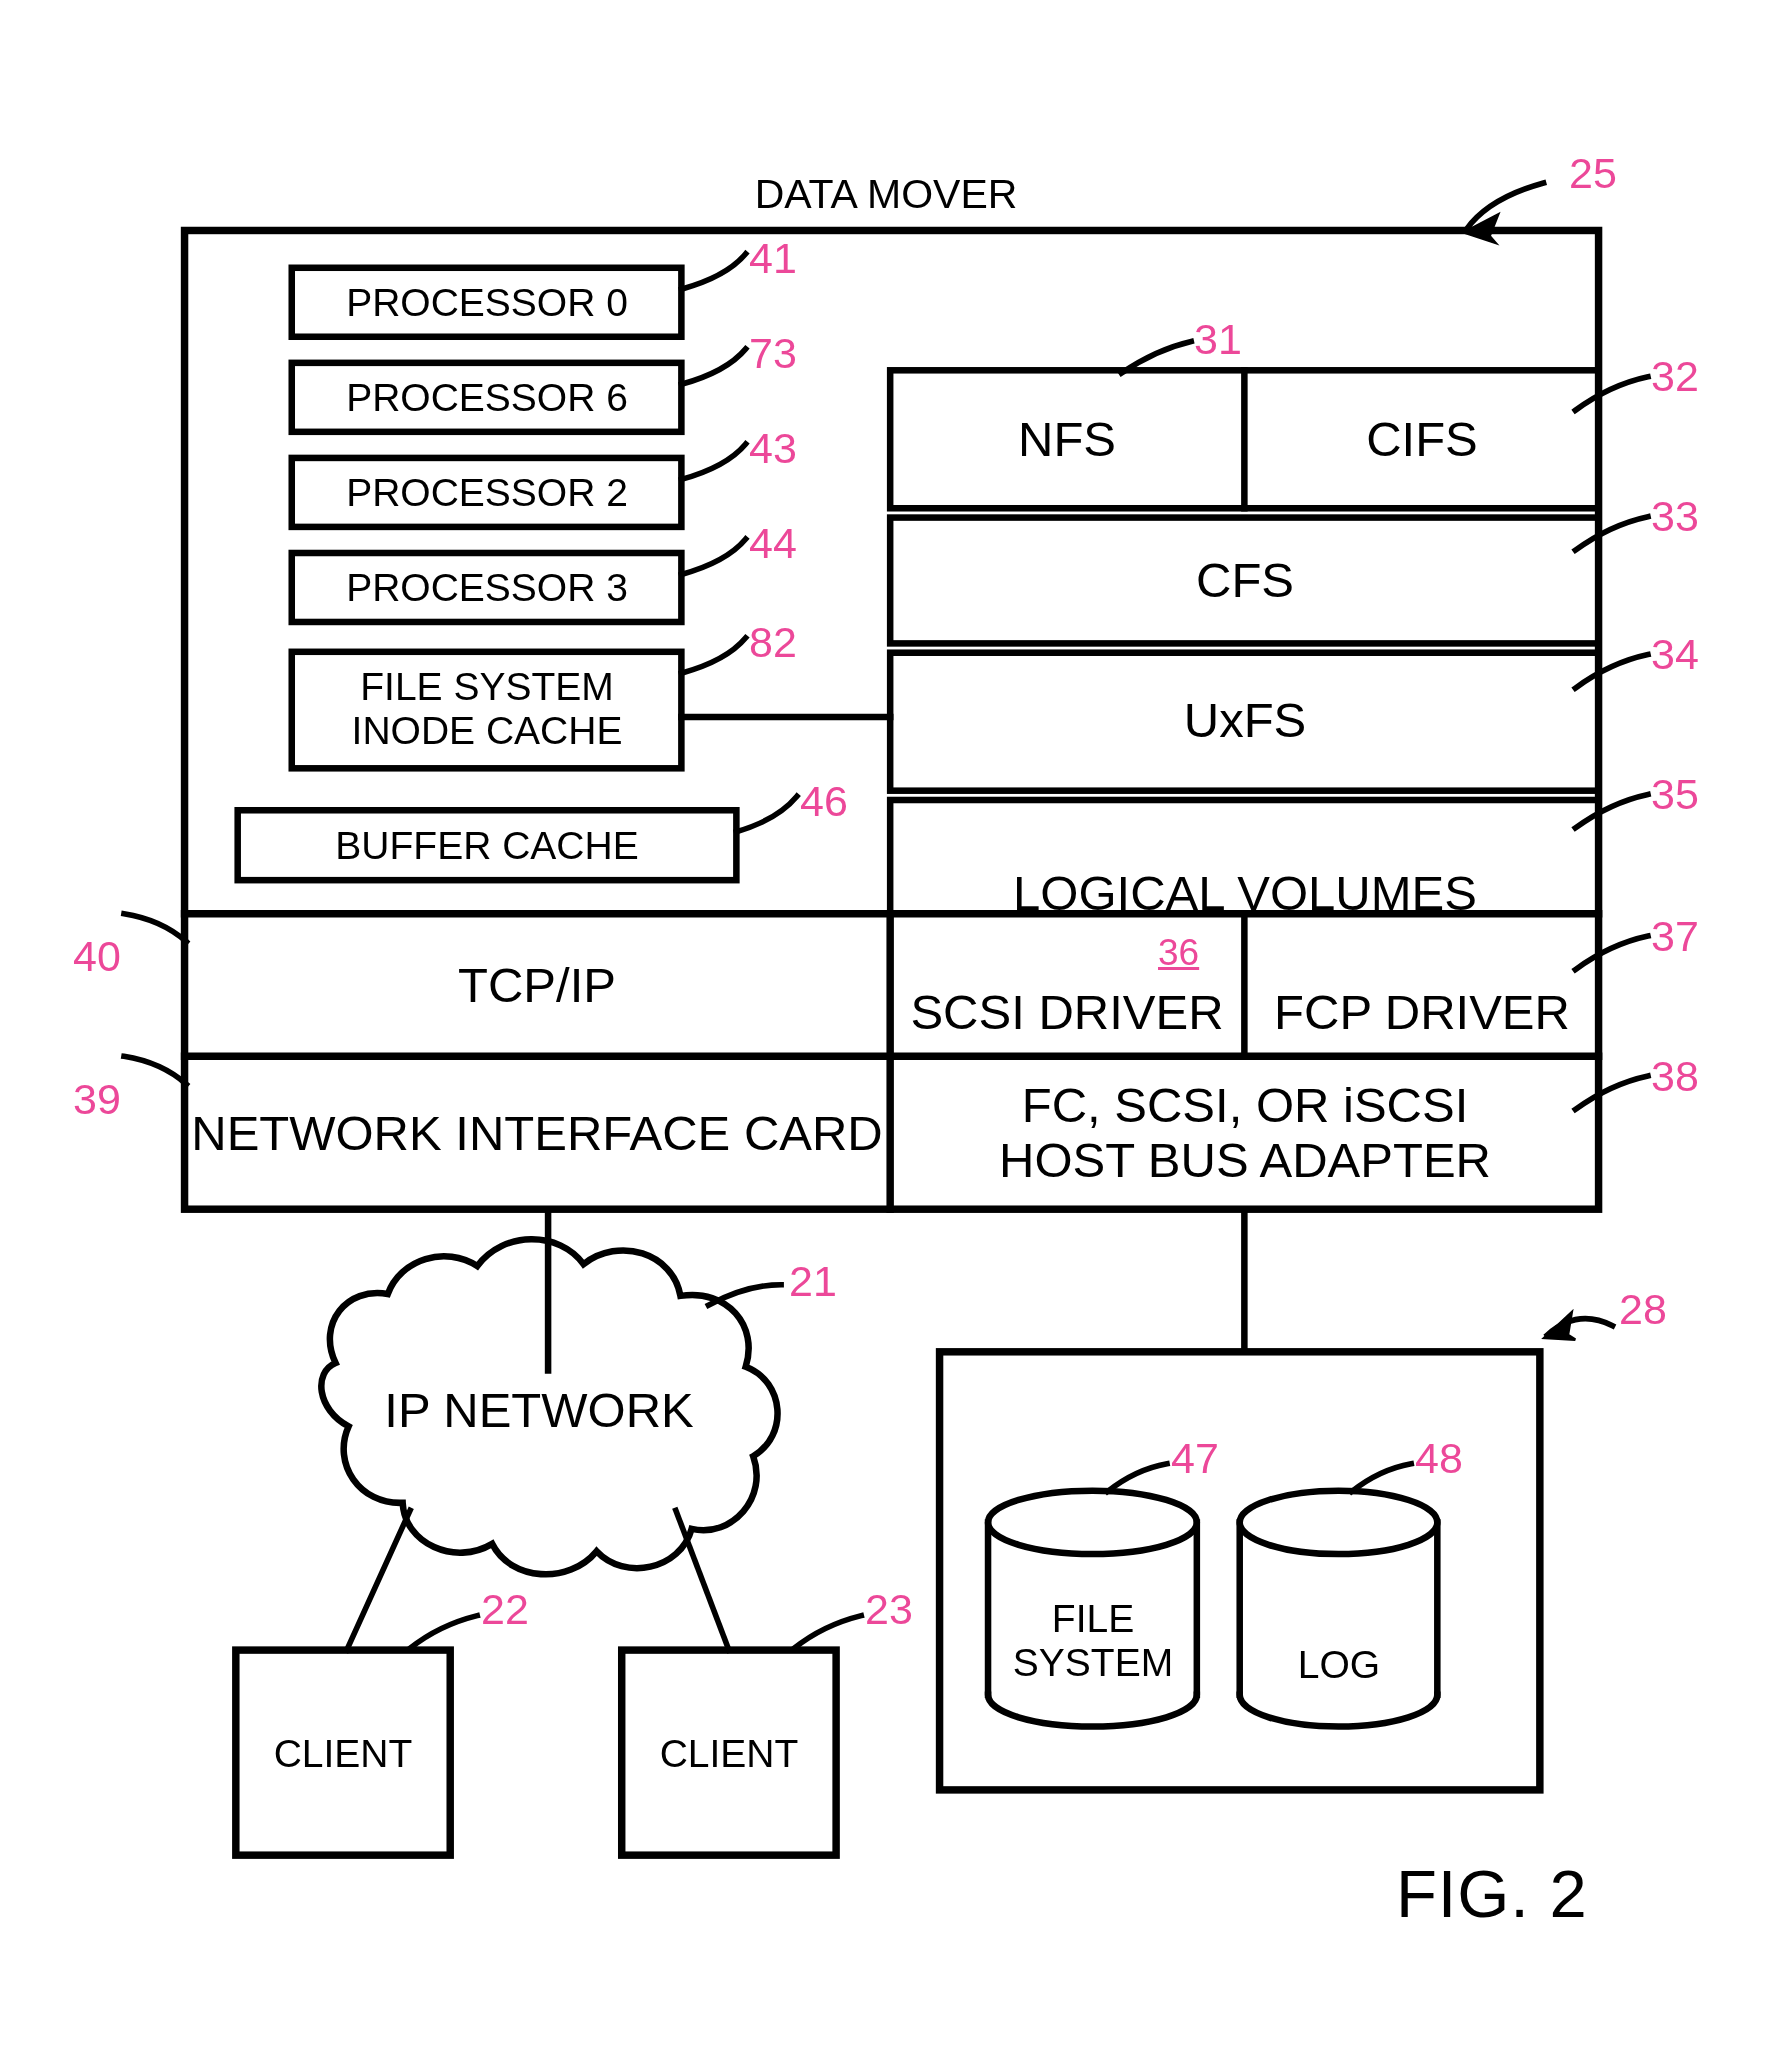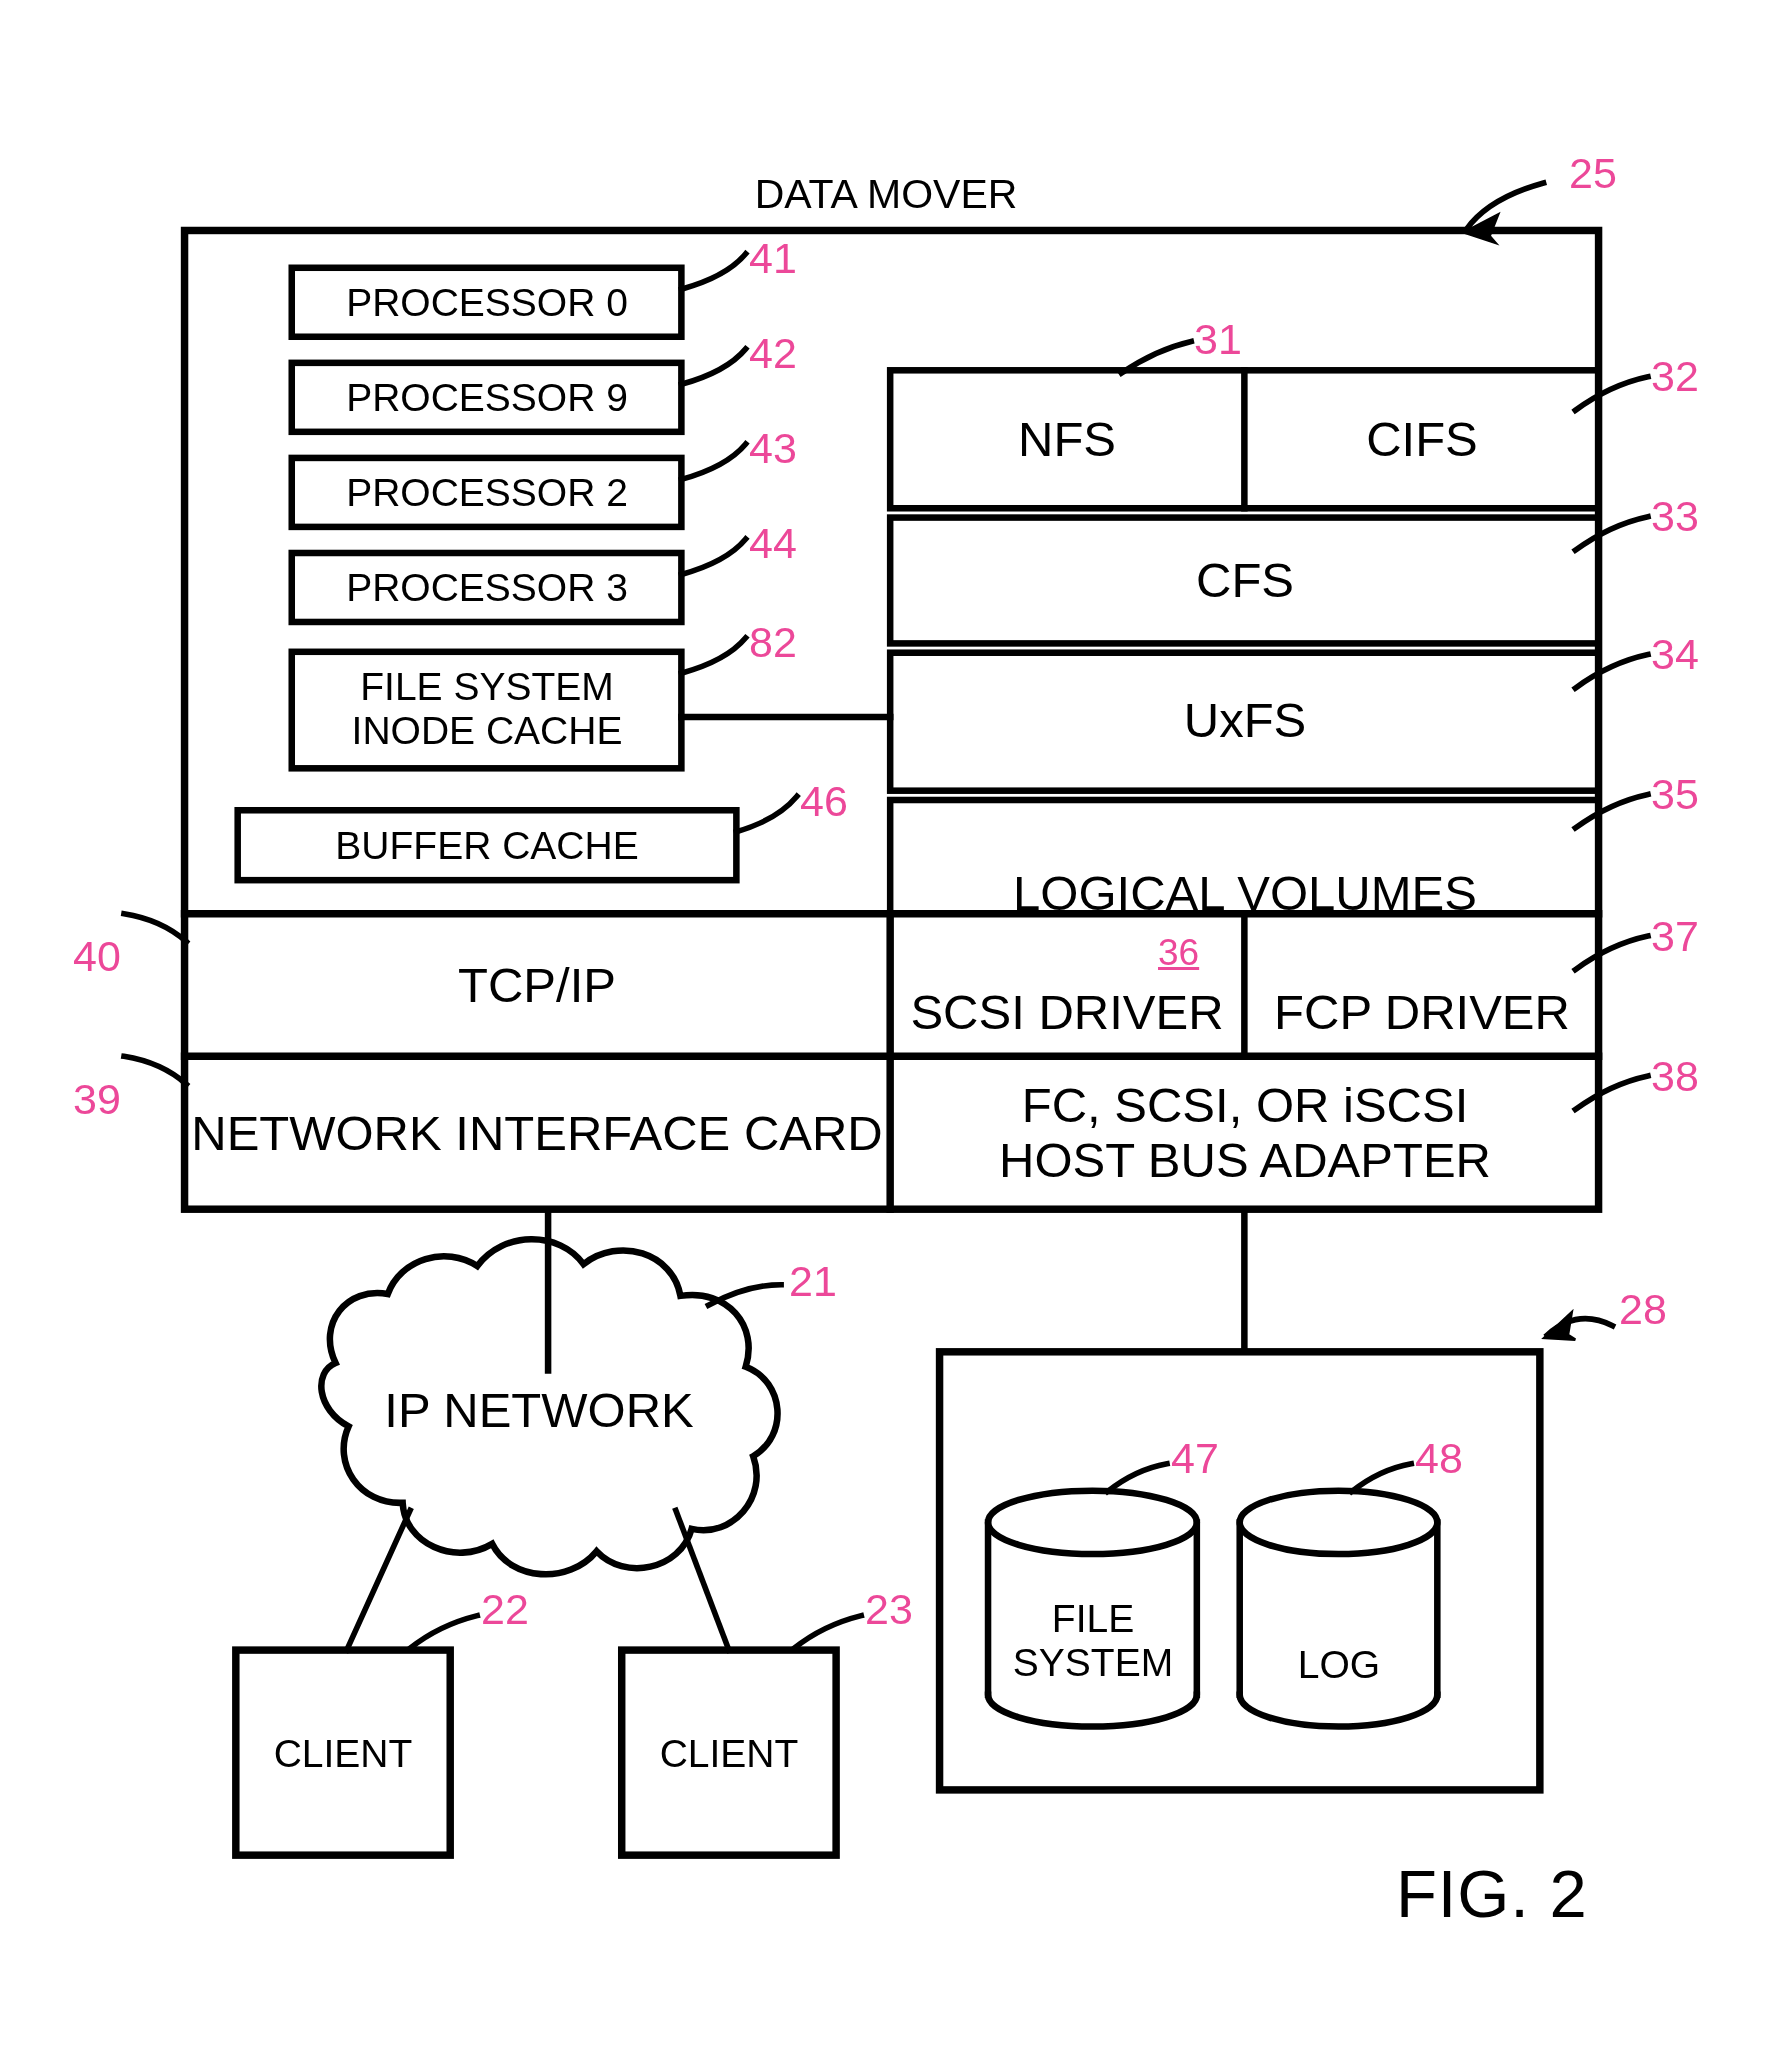--- a/index.html
+++ b/index.html
@@ -172,22 +172,22 @@
 
     </g>
   </svg>
 
   <div class="lbl title center" style="left:886px; top:195px;">DATA MOVER</div>
   <div class="ref" style="left:1569px; top:149px;">25</div>
 
   <div class="lbl boxtext center" style="left:487px; top:303px;">PROCESSOR 0</div>
   <div class="ref" style="left:749px; top:234px;">41</div>
 
-  <div class="lbl boxtext center" style="left:487px; top:398px;">PROCESSOR 9</div>
-  <div class="ref" style="left:749px; top:329px;">42</div>
+  <div class="lbl boxtext center" style="left:487px; top:398px;">PROCESSOR 6</div>
+  <div class="ref" style="left:749px; top:329px;">73</div>
 
   <div class="lbl boxtext center" style="left:487px; top:493px;">PROCESSOR 2</div>
   <div class="ref" style="left:749px; top:424px;">43</div>
 
   <div class="lbl boxtext center" style="left:487px; top:588px;">PROCESSOR 3</div>
   <div class="ref" style="left:749px; top:519px;">44</div>
 
   <div class="lbl boxtext center" style="left:487px; top:709px;">FILE SYSTEM
 INODE CACHE</div>
   <div class="ref" style="left:749px; top:618px;">82</div>

